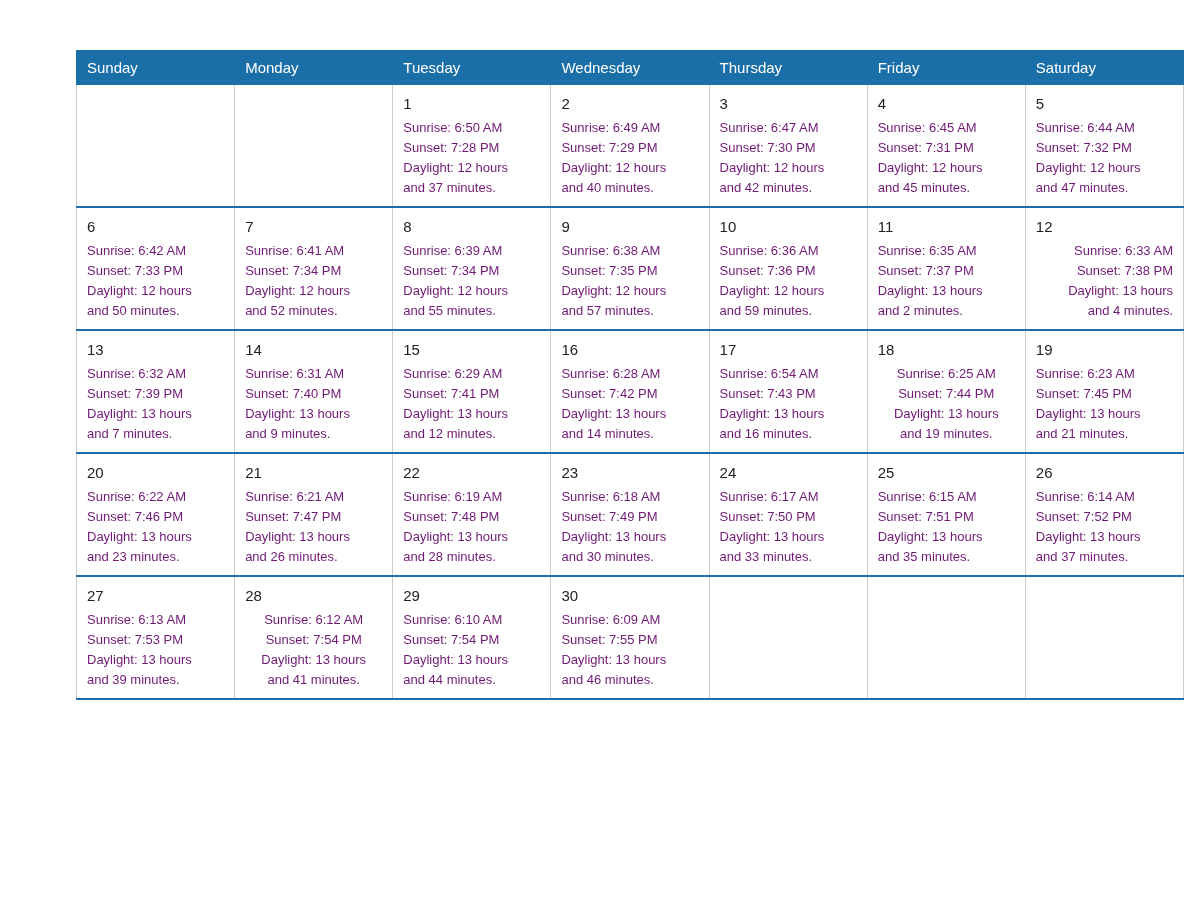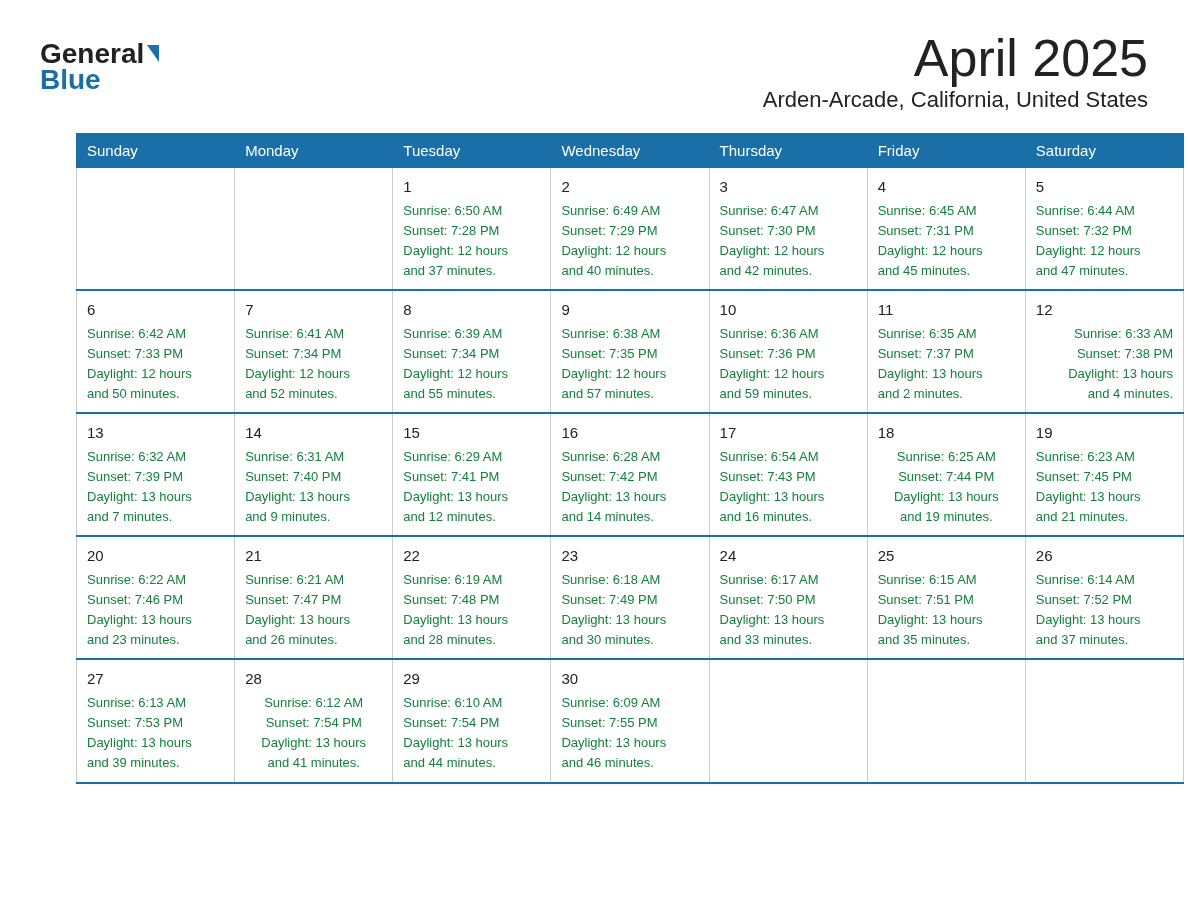--- a/index.html
+++ b/index.html
@@ -78,45 +78,34 @@
     }
     .day-number {
       font-size: 15px;
       color: #222;
       font-weight: normal;
       display: block;
       margin-bottom: 2px;
     }
     .day-info {
       font-size: 13px;
-      color: #15803d;
+      color: #701a75;
       line-height: 1.55;
     }
     .empty-cell {
       background: #fff;
     }
     tbody tr {
       border-bottom: 2px solid #1a6fa8;
     }
   </style>
 </head>
 <body>
 
 <div class="header">
-  <div class="logo">
-    <div style="display:flex; align-items:center; gap:0px;">
-      <span class="logo-text">General</span>
-      <span style="display:inline-block; width:0; height:0; border-left:12px solid transparent; border-right:0px solid transparent; border-top:17px solid #1a6fa8; margin-left:3px; margin-bottom:2px;"></span>
-    </div>
-    <div class="logo-blue-line">Blue</div>
-  </div>
-  <div class="title-block">
-    <h1>April 2025</h1>
-    <h2>Arden-Arcade, California, United States</h2>
-  </div>
 </div>
 
 <table>
   <thead>
     <tr>
     <th>Sunday</th>
         <th>Monday</th>
         <th>Tuesday</th>
         <th>Wednesday</th>
         <th>Thursday</th>

